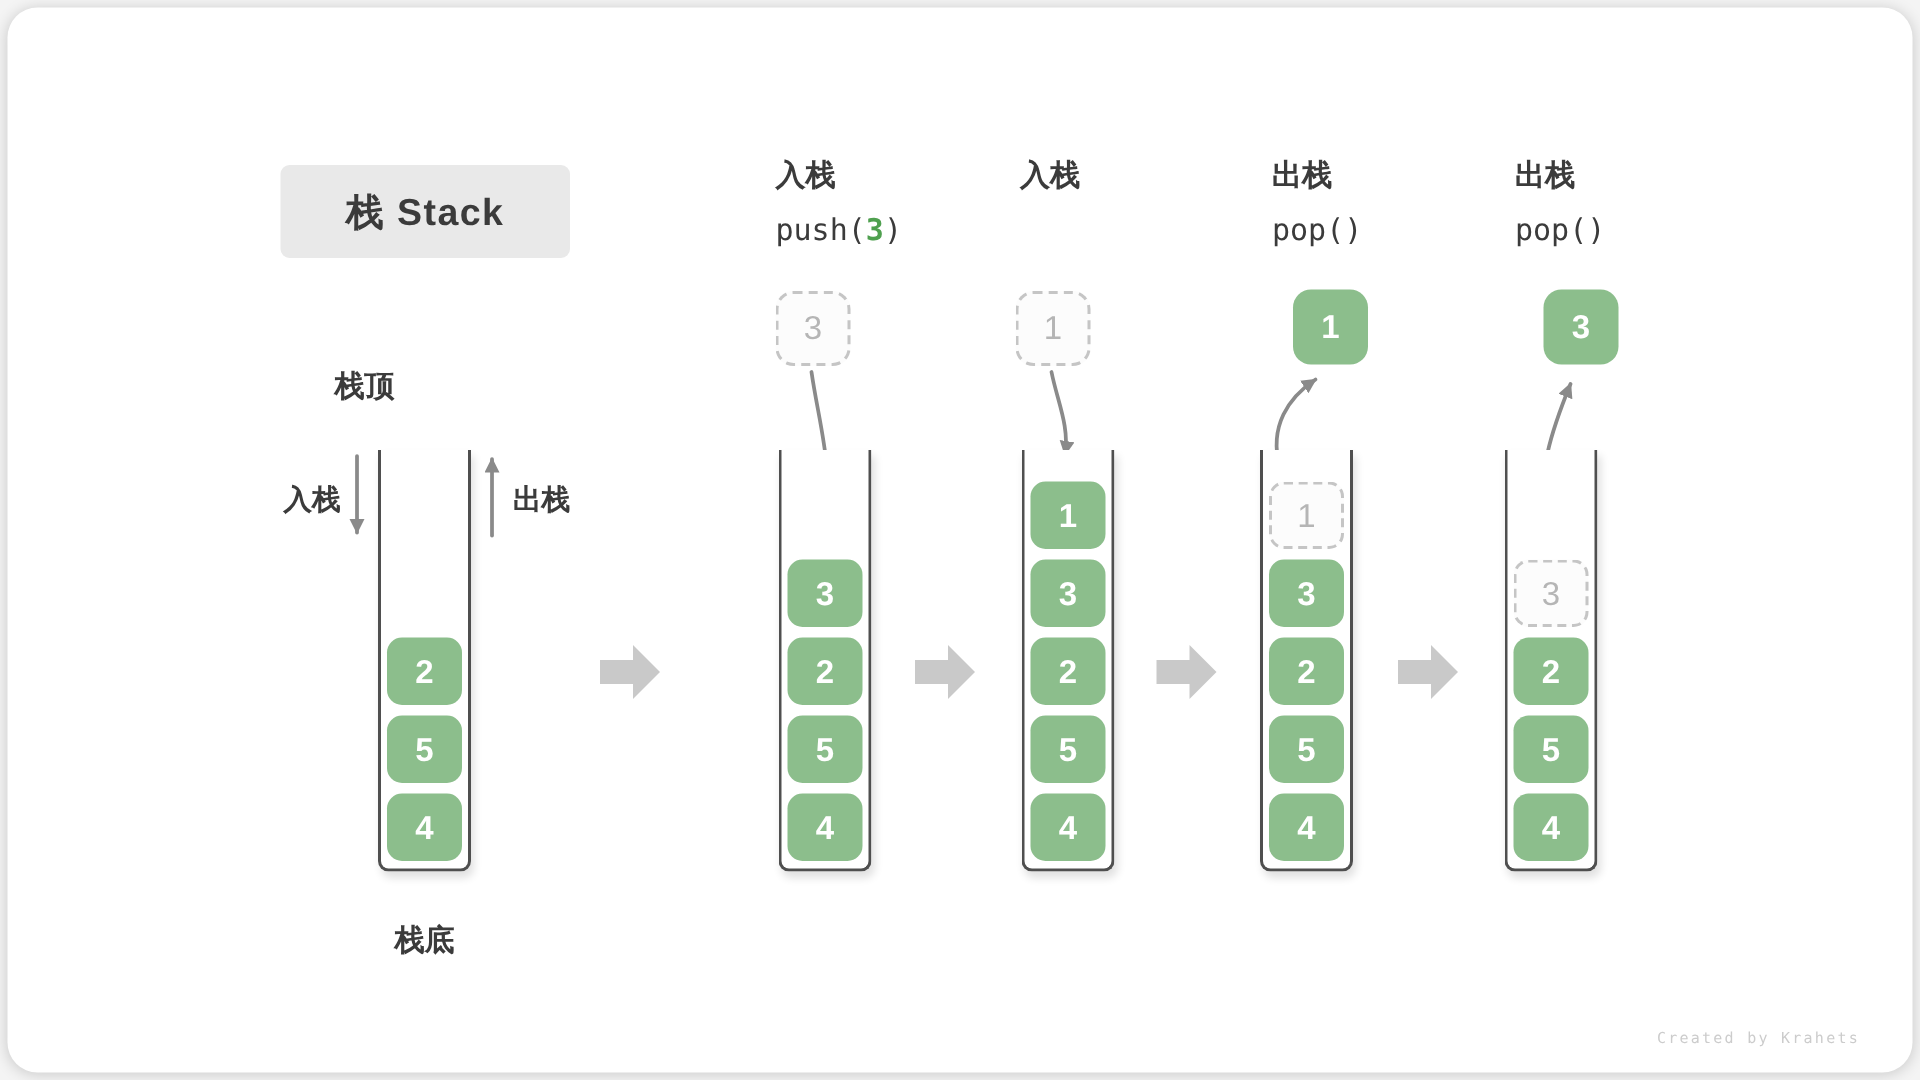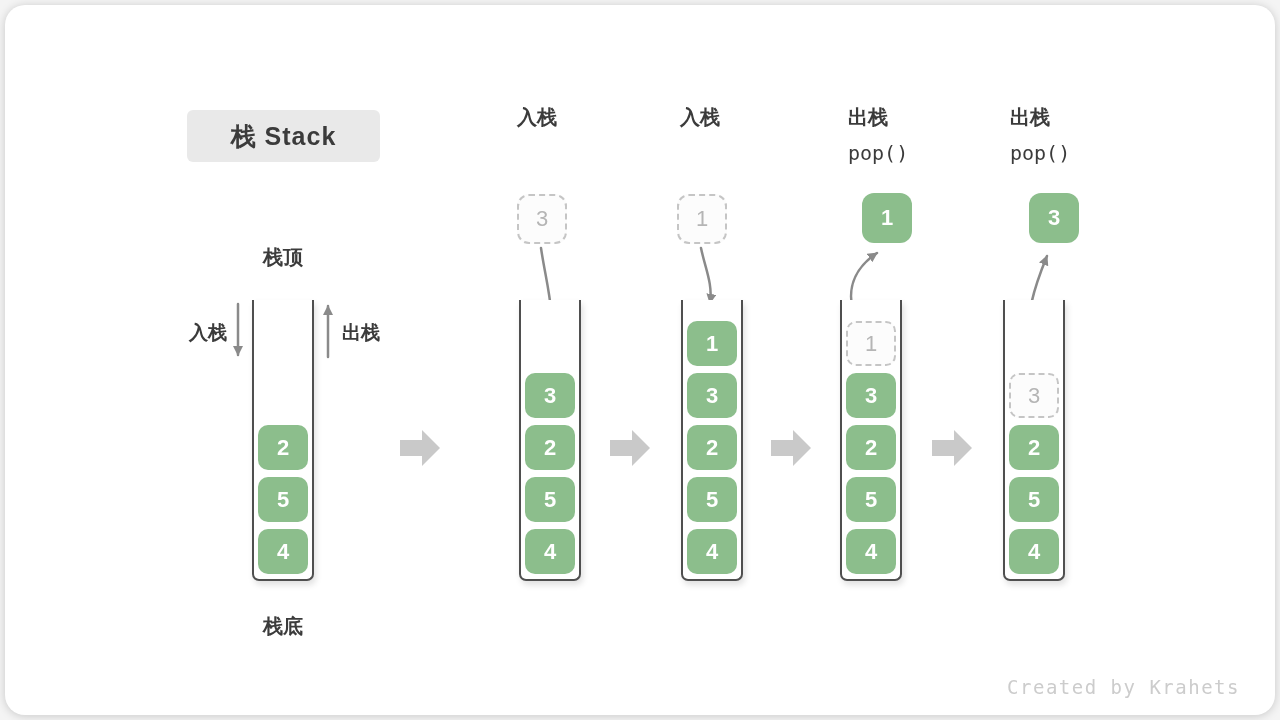--- a/index.html
+++ b/index.html
@@ -9,27 +9,27 @@
     font-family:"Liberation Sans","DejaVu Sans",sans-serif;
     color:var(--dark,#3b3b3b);
   }
   .stage{position:absolute;left:0;top:0;width:1280px;height:720px;}
   .card{
     position:absolute;inset:5px;background:#ffffff;border-radius:20px;
     box-shadow:0 1px 10px rgba(0,0,0,0.18);
   }
   .overlay{position:absolute;left:0;top:0;width:1280px;height:720px;pointer-events:none;}
   .badge{
-    position:absolute;left:187px;top:110px;width:193px;height:52px;
+    position:absolute;left:187px;top:110px;width:193px;height:62px;
     background:var(--badge,#e9e9e9);border-radius:6px;
     display:flex;align-items:center;justify-content:center;
     font-size:25px;font-weight:700;letter-spacing:1px;
   }
   .side-label{position:absolute;font-size:20px;font-weight:700;}
-  .lbl-top{left:223px;top:244px;width:120px;text-align:center;}
+  .lbl-top{left:223px;top:244px;width:120px;}
   .lbl-bottom{left:223px;top:613px;width:120px;text-align:center;}
   .lbl-push{left:140px;top:320px;width:87px;text-align:right;font-size:19px;}
   .lbl-pop{left:342px;top:320px;width:90px;text-align:left;font-size:19px;}
   .op{position:absolute;top:103px;width:170px;}
   .op-title{font-size:20px;font-weight:700;line-height:28px;}
   .op-code{
     margin-top:9px;font-family:"DejaVu Sans Mono","Liberation Mono",monospace;
     font-size:20px;line-height:26px;
   }
   .op-code .arg{color:var(--codegreen,#4fa04f);font-weight:700;}
@@ -58,21 +58,21 @@
     font-size:22px;
   }
   .float-box.solid{background:var(--green,#8cbe8c);color:#fff;font-weight:700;}
   .float-box.ghost{
     background:var(--ghostbg,#fcfcfc);border:2px dashed var(--ghostborder,#c5c5c5);
     color:var(--ghosttext,#b5b5b5);
   }
   .footer{
     position:absolute;right:40px;bottom:22px;
     font-family:"DejaVu Sans Mono","Liberation Mono",monospace;
-    font-size:19px;letter-spacing:1.5px;color:var(--footer,#cccccc);
+    font-size:10px;letter-spacing:1.5px;color:var(--footer,#cccccc);
   }
 </style>
 </head>
 <body style="--green: #8cbe8c; --codegreen: #4fa04f; --dark: #3b3b3b; --wall: #4f4f4f; --ghostborder: #c5c5c5; --ghosttext: #b5b5b5; --ghostbg: #fcfcfc; --badge: #e9e9e9; --footer: #cccccc;">
 
 <div class="stage">
   <div class="card"></div>
 
   <svg class="overlay" width="1280" height="720" viewBox="0 0 1280 720">
     <defs>
@@ -97,20 +97,21 @@
   <div class="badge">栈 Stack</div>
 
   <div class="side-label lbl-top">栈顶</div>
   <div class="side-label lbl-bottom">栈底</div>
   <div class="side-label lbl-push">入栈</div>
   <div class="side-label lbl-pop">出栈</div>
 
   <div id="ops">
       <div class="op" style="left: 517px;">
         <div class="op-title">入栈</div>
+        <div class="op-code"><span>push(</span><span class="arg">3</span><span>)</span></div>
       </div>
       <div class="op" style="left: 680px;">
         <div class="op-title">入栈</div>
       </div>
       <div class="op" style="left: 848px;">
         <div class="op-title">出栈</div>
         <div class="op-code"><span>pop(</span><span class="arg"></span><span>)</span></div>
       </div>
       <div class="op" style="left: 1010px;">
         <div class="op-title">出栈</div>

